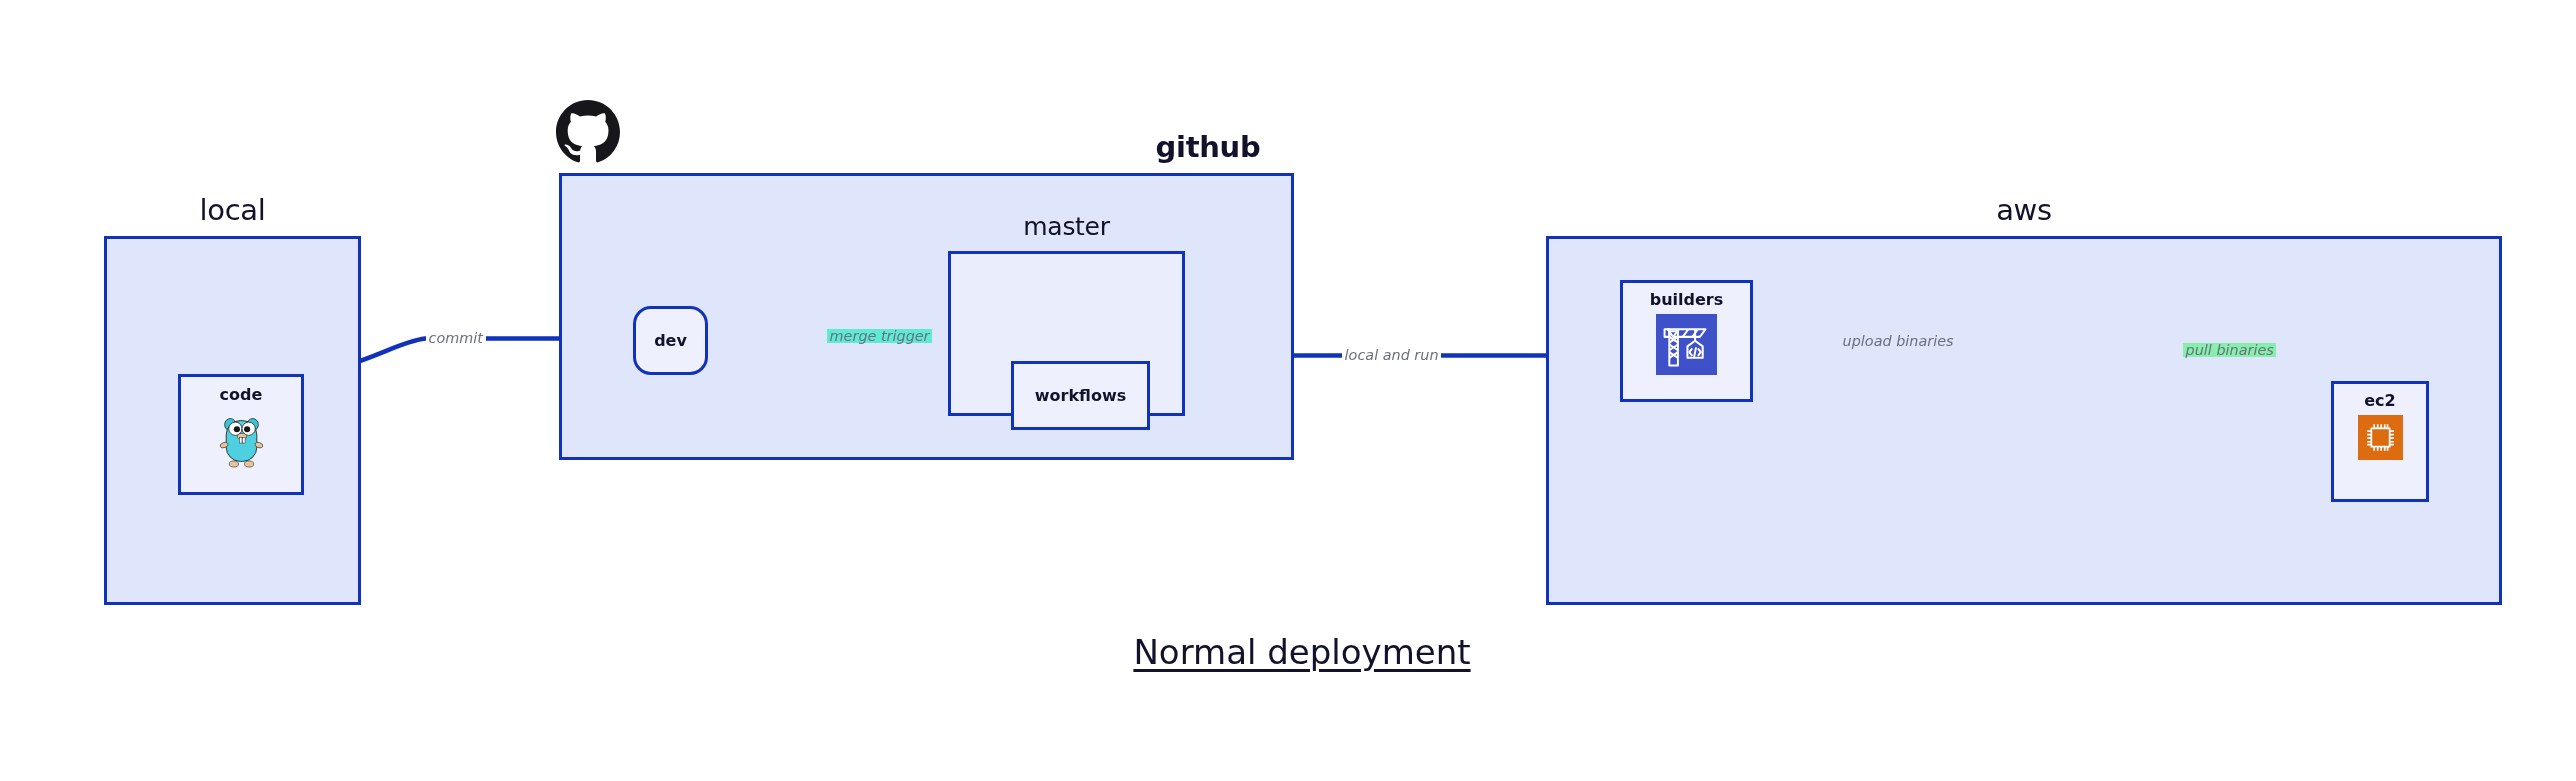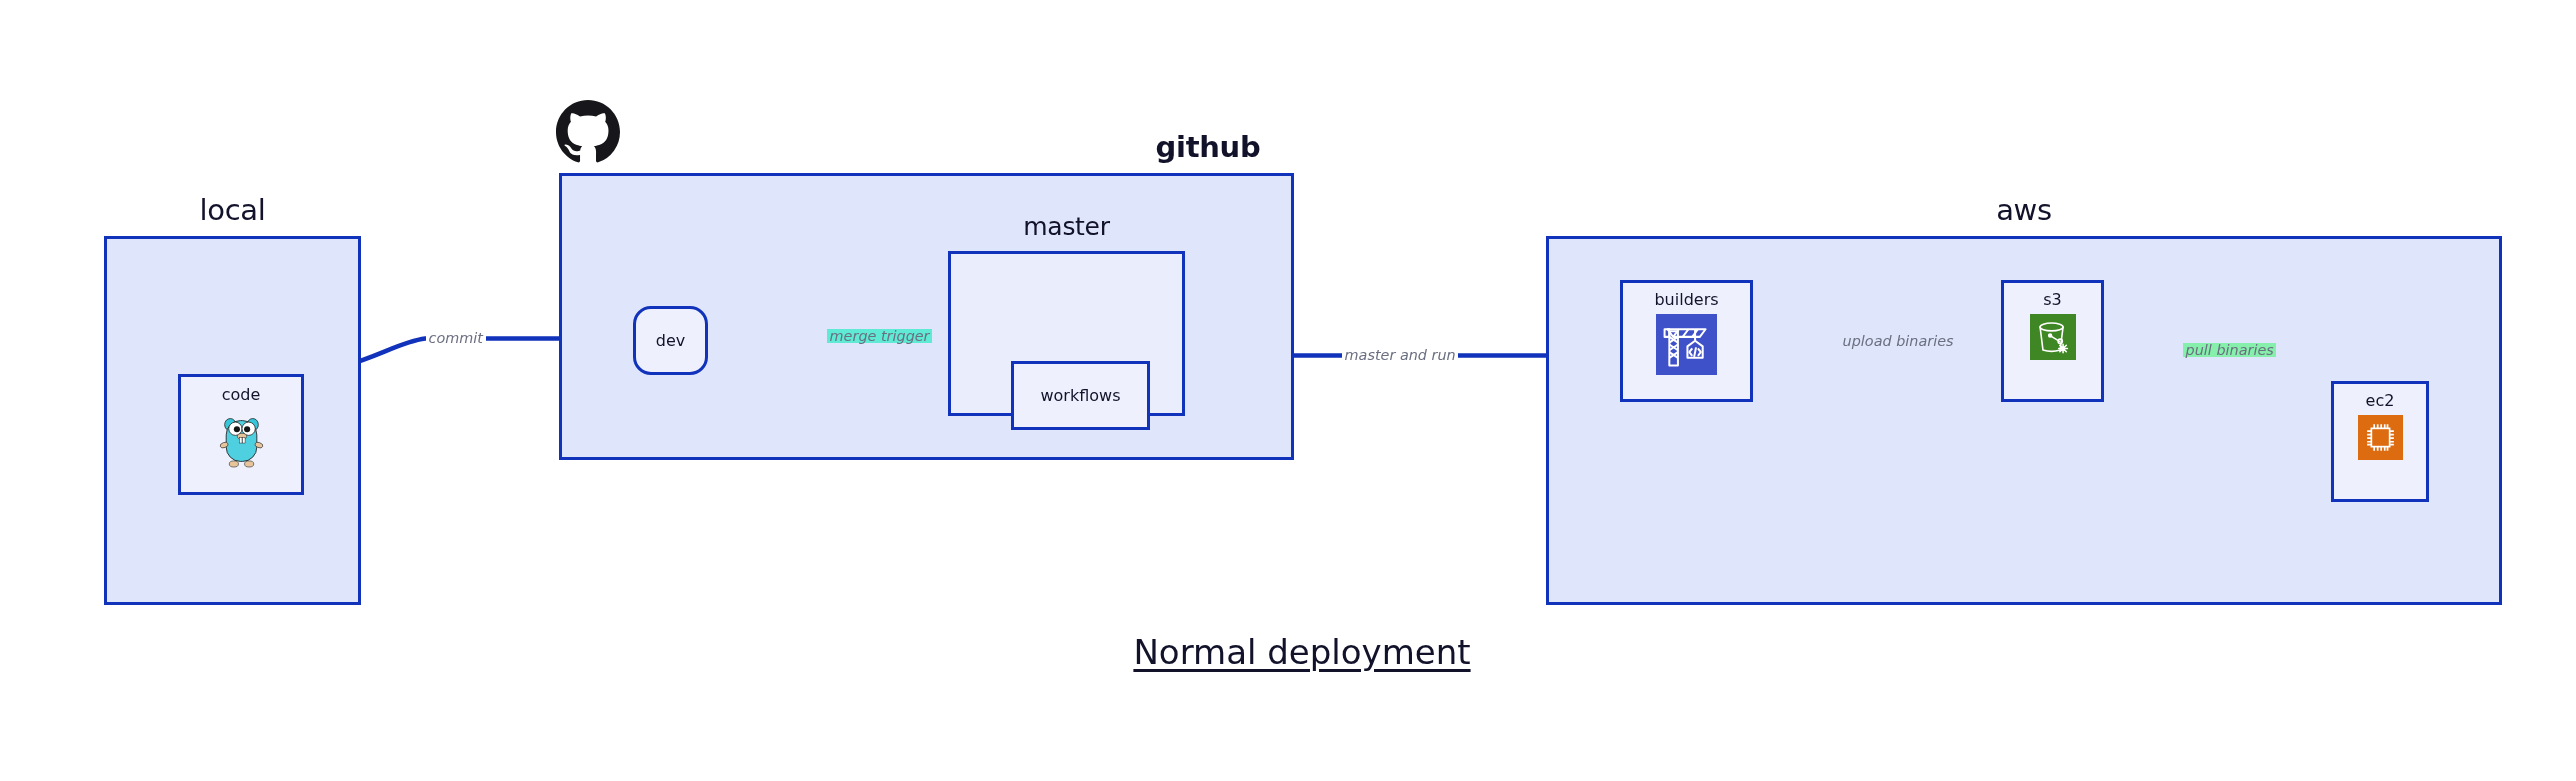--- a/index.html
+++ b/index.html
@@ -50,21 +50,21 @@
     background: #eef1fd;
     border: 3.6px solid #1132ba;
     box-sizing: border-box;
     display: flex;
     flex-direction: column;
     align-items: center;
   }
   .node-label {
     color: #12132b;
     font-size: 16px;
-    font-weight: normal;
+    font-weight: bold;
     letter-spacing: 0px;
     white-space: nowrap;
     line-height: 1;
   }
   .node-icon {
     display: block;
   }
 
   
   .edge-label {
@@ -209,36 +209,20 @@
 
           <path d="M41 16 L41 28"></path>
 
           <path d="M33 34 L41 28 L49 34 L49 46 L33 46 Z"></path>
           <path d="M38 36 L35 40 L38 44 M44 36 L47 40 L44 44 M42 35 L40 45"></path>
         </g>
       </svg>
     </span>
   </div>
 
-  <div class="node" style="left:2001px; top:280px; width:103px; height:122px; padding-top:8.8px;">
-    <span class="node-label">s3</span>
-    <span class="node-icon" style="margin-top:6.2px;">
-      <svg width="46" height="46" viewBox="0 0 64 64">
-        <rect x="0" y="0" width="64" height="64" fill="#3f8624"></rect>
-        <g fill="none" stroke="#ffffff" stroke-width="2.2" stroke-linecap="round" stroke-linejoin="round">
-          <ellipse cx="30" cy="18" rx="16" ry="5.5"></ellipse>
-          <path d="M14 18 L18 50 Q30 54 42 50 L46 18"></path>
-          <path d="M28 30 L41 38"></path>
-          <circle cx="28" cy="30" r="2" fill="#ffffff"></circle>
-          <circle cx="42" cy="38" r="3"></circle>
-          <path d="M46 42 L46 54 M40 48 L52 48 M41.5 43.5 L50.5 52.5 M50.5 43.5 L41.5 52.5"></path>
-        </g>
-      </svg>
-    </span>
-  </div>
 
   <div class="node" style="left:2331px; top:381px; width:98px; height:121px; padding-top:8.8px;">
     <span class="node-label">ec2</span>
     <span class="node-icon" style="margin-top:6.2px;">
       <svg width="45" height="45" viewBox="0 0 64 64">
         <rect x="0" y="0" width="64" height="64" fill="#dd6b10"></rect>
         <g fill="none" stroke="#ffffff" stroke-width="2.4" stroke-linecap="butt">
           <rect x="19" y="19" width="26" height="26"></rect>
           <path d="M23 19 L23 13 M28 19 L28 13 M33 19 L33 13 M38 19 L38 13 M42 19 L42 13"></path>
           <path d="M23 45 L23 51 M28 45 L28 51 M33 45 L33 51 M38 45 L38 51 M42 45 L42 51"></path>
@@ -246,21 +230,21 @@
           <path d="M45 23 L51 23 M45 28 L51 28 M45 33 L51 33 M45 38 L51 38 M45 42 L51 42"></path>
         </g>
       </svg>
     </span>
   </div>
 
   <span class="edge-label" style="left:426px; top:331px; background:#ffffff; padding:0 2.6px;">commit</span>
 
   <span class="edge-label" style="left:827px; top:329px; background:#5eead4; padding:0 2.6px;">merge trigger</span>
 
-  <span class="edge-label" style="left:1342px; top:348px; background:#ffffff; padding:0 2.6px;">master and run</span>
+  <span class="edge-label" style="left:1342px; top:348px; background:#ffffff; padding:0 2.6px;">local and run</span>
 
   <span class="edge-label" style="left:1840px; top:334px; background:#dfe5fb; padding:0 2.6px;">upload binaries</span>
 
   <span class="edge-label" style="left:2183px; top:343px; background:#86efac; padding:0 2.6px;text-align:right;">pull binaries</span>
 
   <div id="diagram-title">Normal deployment</div>
 
 </div>
 
 

